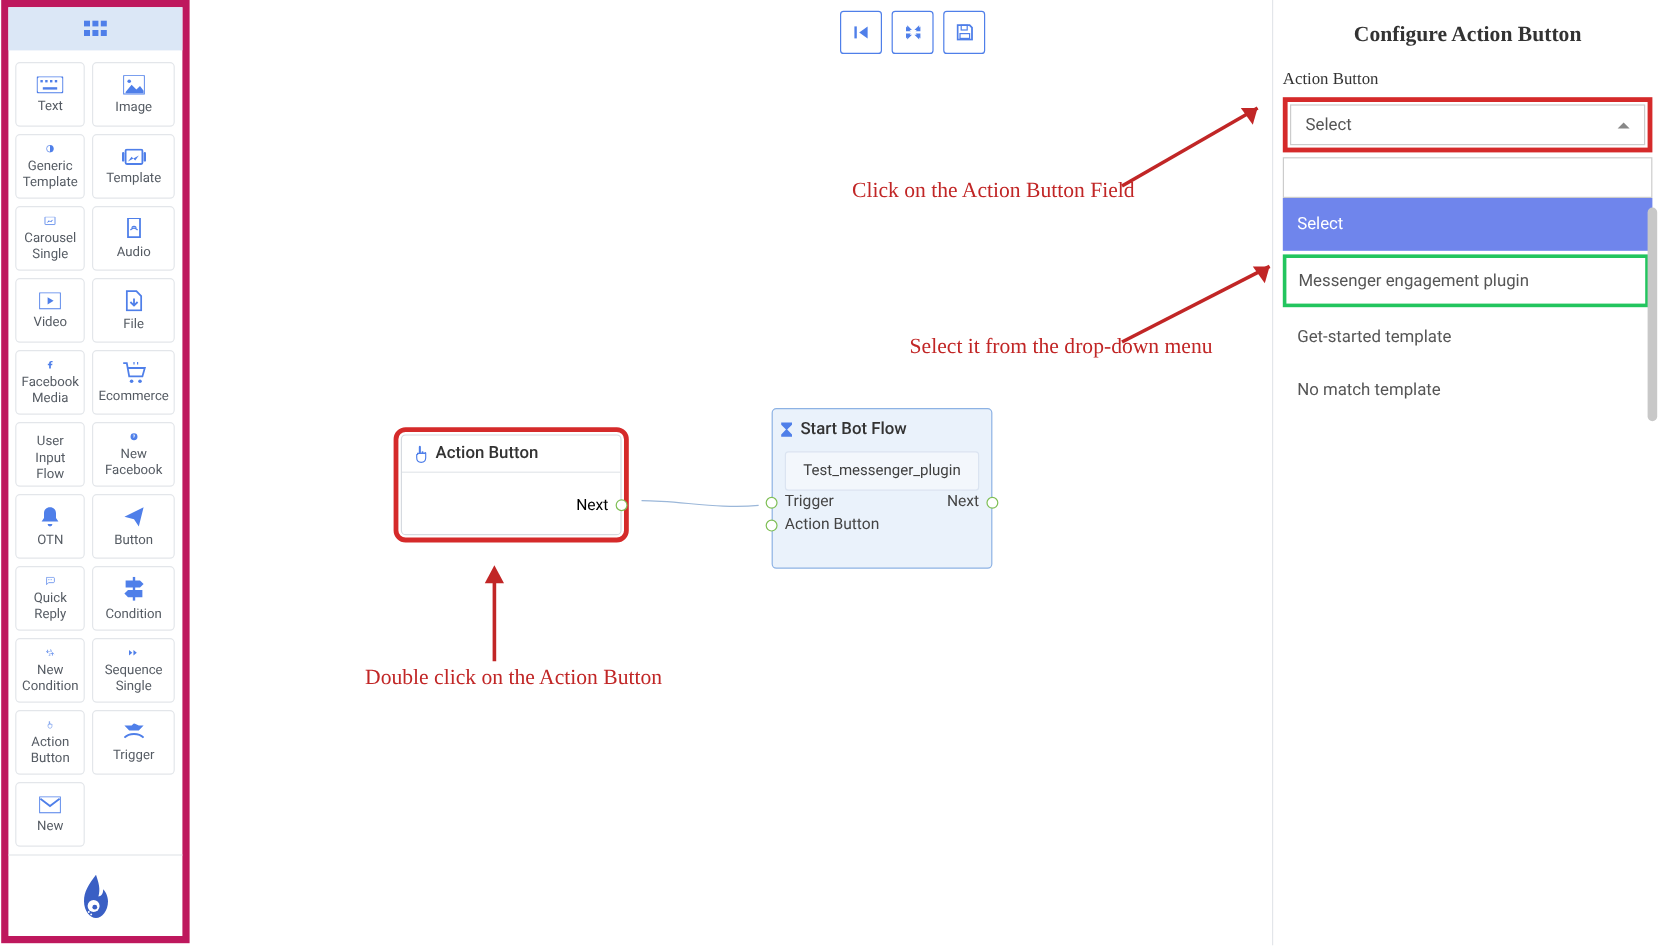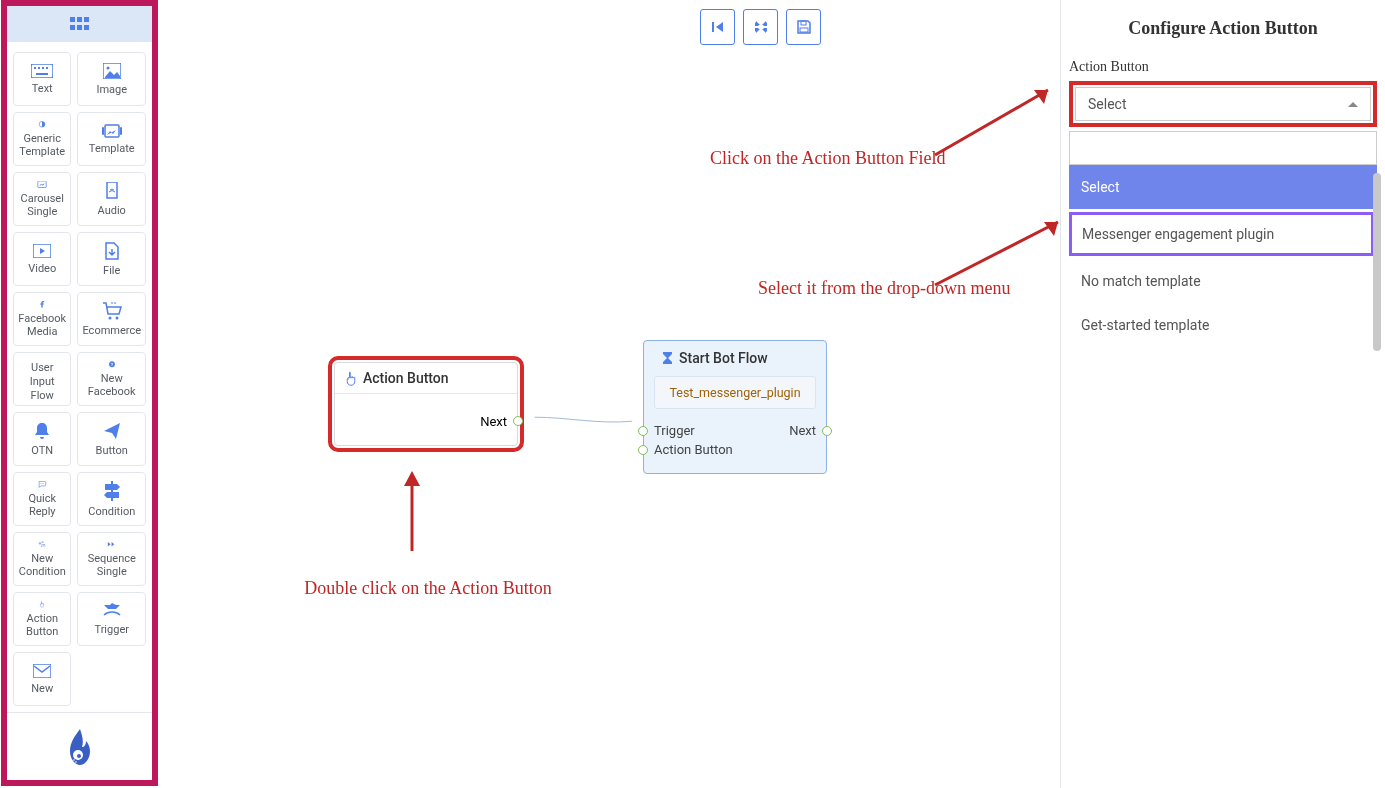--- a/index.html
+++ b/index.html
@@ -121,29 +121,29 @@
     width: 10px; height: 10px;
     border: 1px solid #7fbf56; border-radius: 50%; background: #fff;
   }
   
   .node-start {
     left: 483px; top: 340px;
     width: 184px; height: 134px;
     background: #eaf2fb;
     border: 1px solid #8db2e4;
   }
-  .node-start .node-title { padding: 9px 18px 4px; }
+  .node-start .node-title { padding: 9px 6px 4px; }
   .node-start .inner-field {
-    margin: 6px 10px 12px;
+    margin: 6px 10px 0;
     background: #f3f7fc;
     border: 1px solid #dbe4f1;
     border-radius: 3px;
     padding: 8px 10px;
     font-size: 12.5px;
-    color: #a16207;
+    color: #404040;
     text-align: center;
   }
   .node-start .ports { position: relative; }
   .node-start .port-line {
     display: flex;
     align-items: center;
     justify-content: space-between;
     font-size: 13px;
     color: #444;
     padding: 2px 10px;
@@ -166,21 +166,21 @@
   }
   
   .annot {
     position: absolute;
     color: #c12626;
     font-family: Georgia, 'Times New Roman', serif;
     font-size: 18px;
   }
   .annot-click { left: 550px; top: 148px; }
   .annot-select { left: 598px; top: 278px; }
-  .annot-double { left: 118px; top: 578px; width: 300px; text-align: center; }
+  .annot-double { left: 118px; top: 554px; width: 300px; text-align: center; }
   .arrow { position: absolute; }
   
   .right-panel {
     position: absolute;
     right: 0; top: 0;
     width: 325px; height: 100%;
     background: #fff;
     border-left: 1px solid #e3e6ea;
     padding: 18px 8px 0 8px;
   }
@@ -238,21 +238,21 @@
     padding: 14px 12px;
     font-size: 14px;
     color: #555;
     cursor: pointer;
   }
   .opt.selected {
     background: #6f85ec;
     color: #fff;
   }
   .opt.highlight {
-    border: 3px solid #8b5cf6;
+    border: 3px solid #22c55e;
     margin: 3px 3px 3px 0;
     padding: 11px 10px;
   }
 </style>
 </head>
 <body>
 
 <div class="sidebar">
   <div class="sidebar-header">
     <svg width="20" height="14" viewBox="0 0 20 14">
@@ -528,17 +528,17 @@
   <div class="select-box">
     <div class="select-inner">
       <span>Select</span>
       <span class="caret"></span>
     </div>
   </div>
   <div class="dropdown-search"></div>
   <div class="dropdown-opts">
     <div class="opt selected">Select</div>
     <div class="opt highlight">Messenger engagement plugin</div>
+    <div class="opt">Get-started template</div>
     <div class="opt">No match template</div>
-    <div class="opt">Get-started template</div>
     <div class="scroll-thumb"></div>
   </div>
 </div>
 
 </body></html>

